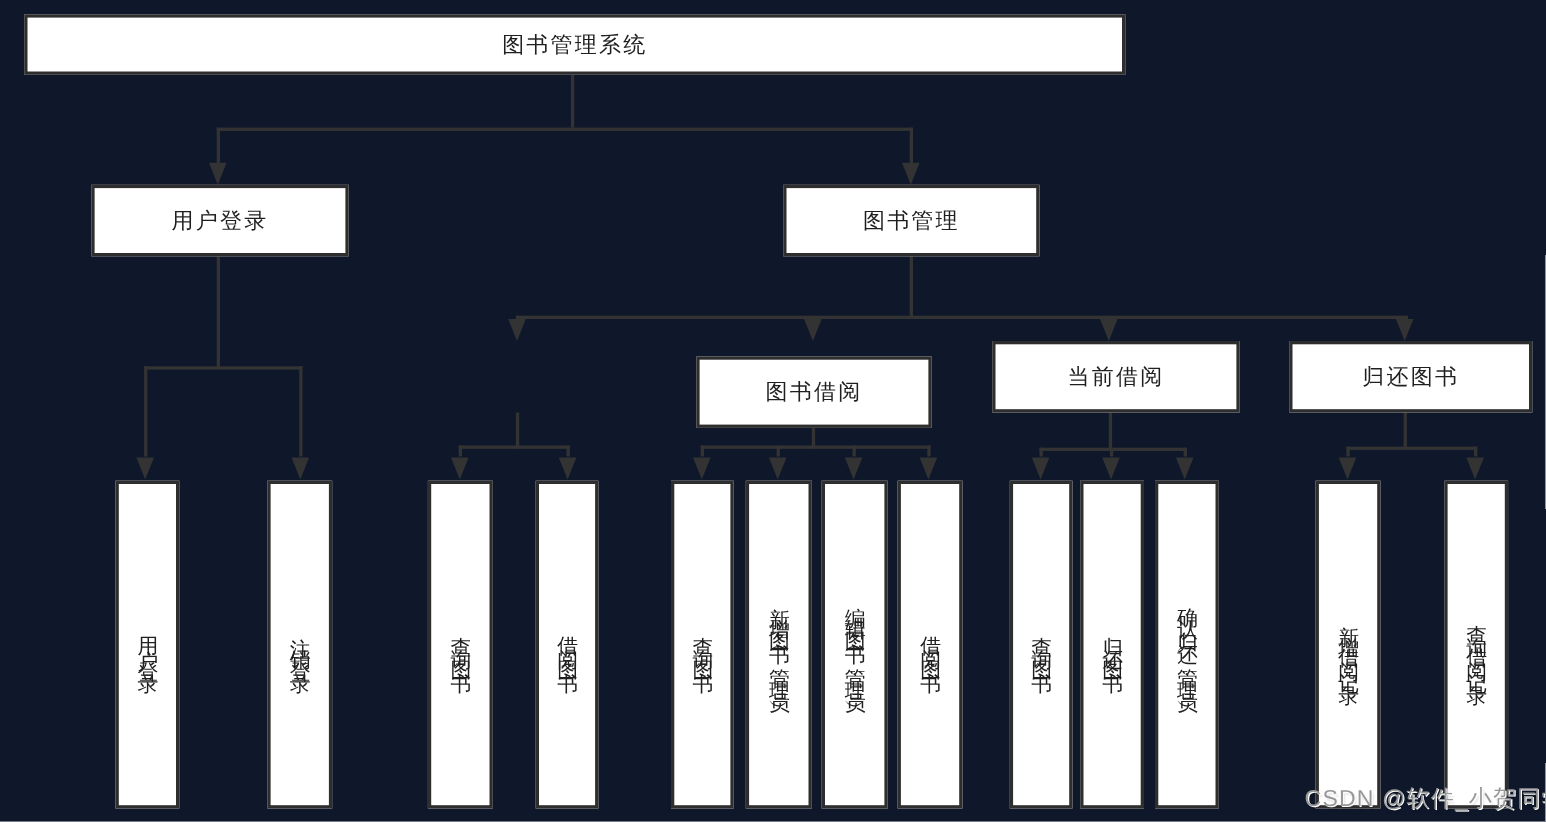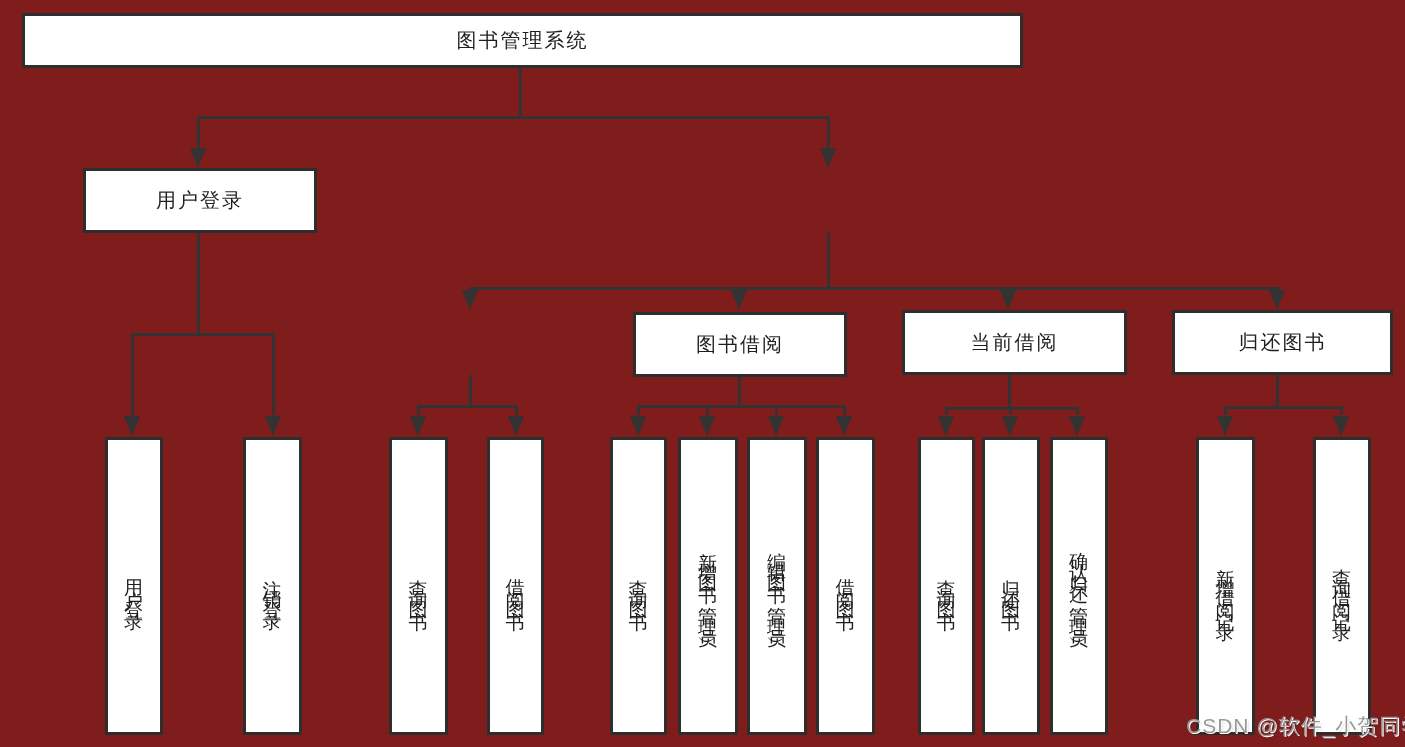--- a/index.html
+++ b/index.html
@@ -1,18 +1,18 @@
 <!DOCTYPE html>
 <html><head>
 <meta charset="utf-8">
 <style>
   html,body { margin:0; padding:0; background:#ffffff; }
   #canvas {
     position:relative; width:1405px; height:747px;
-    background:#7f1d1d; overflow:hidden;
+    background:#0f172a; overflow:hidden;
     font-family:"Liberation Sans","DejaVu Sans",sans-serif;
     color:#1f1f1f;
   }
   
   .ln { position:absolute; background:#333333; }
   
   .arw {
     position:absolute; width:0; height:0;
     border-left:8px solid transparent;
     border-right:8px solid transparent;
@@ -103,22 +103,23 @@
   <div class="arw" style="left:836px;top:416px"></div>
   <div class="arw" style="left:938px;top:416px"></div>
   <div class="arw" style="left:1002px;top:416px"></div>
   <div class="arw" style="left:1069px;top:416px"></div>
   <div class="arw" style="left:1217px;top:416px"></div>
   <div class="arw" style="left:1333px;top:416px"></div>
 
   <div class="hnode" style="left:22px;top:13px;width:1001px;height:55px">图书管理系统</div>
 
   <div class="hnode" style="left:83px;top:168px;width:234px;height:65px">用户登录</div>
+  <div class="hnode" style="left:712px;top:168px;width:233px;height:65px">图书管理</div>
 
-  <div class="hnode" style="left:633px;top:312px;width:214px;height:65px">图书借阅</div>
+  <div class="hnode" style="left:633px;top:324px;width:214px;height:65px">图书借阅</div>
   <div class="hnode" style="left:902px;top:310px;width:225px;height:65px">当前借阅</div>
   <div class="hnode" style="left:1172px;top:310px;width:221px;height:65px">归还图书</div>
 
   <div class="vnode" style="left:105px;top:437px;width:58px;height:298px">用户登录</div>
   <div class="vnode" style="left:243px;top:437px;width:59px;height:298px">注销登录</div>
 
   <div class="vnode" style="left:389px;top:437px;width:59px;height:298px">查询图书</div>
   <div class="vnode" style="left:487px;top:437px;width:57px;height:298px">借阅图书</div>
 
   <div class="vnode" style="left:610px;top:437px;width:57px;height:298px">查询图书</div>

